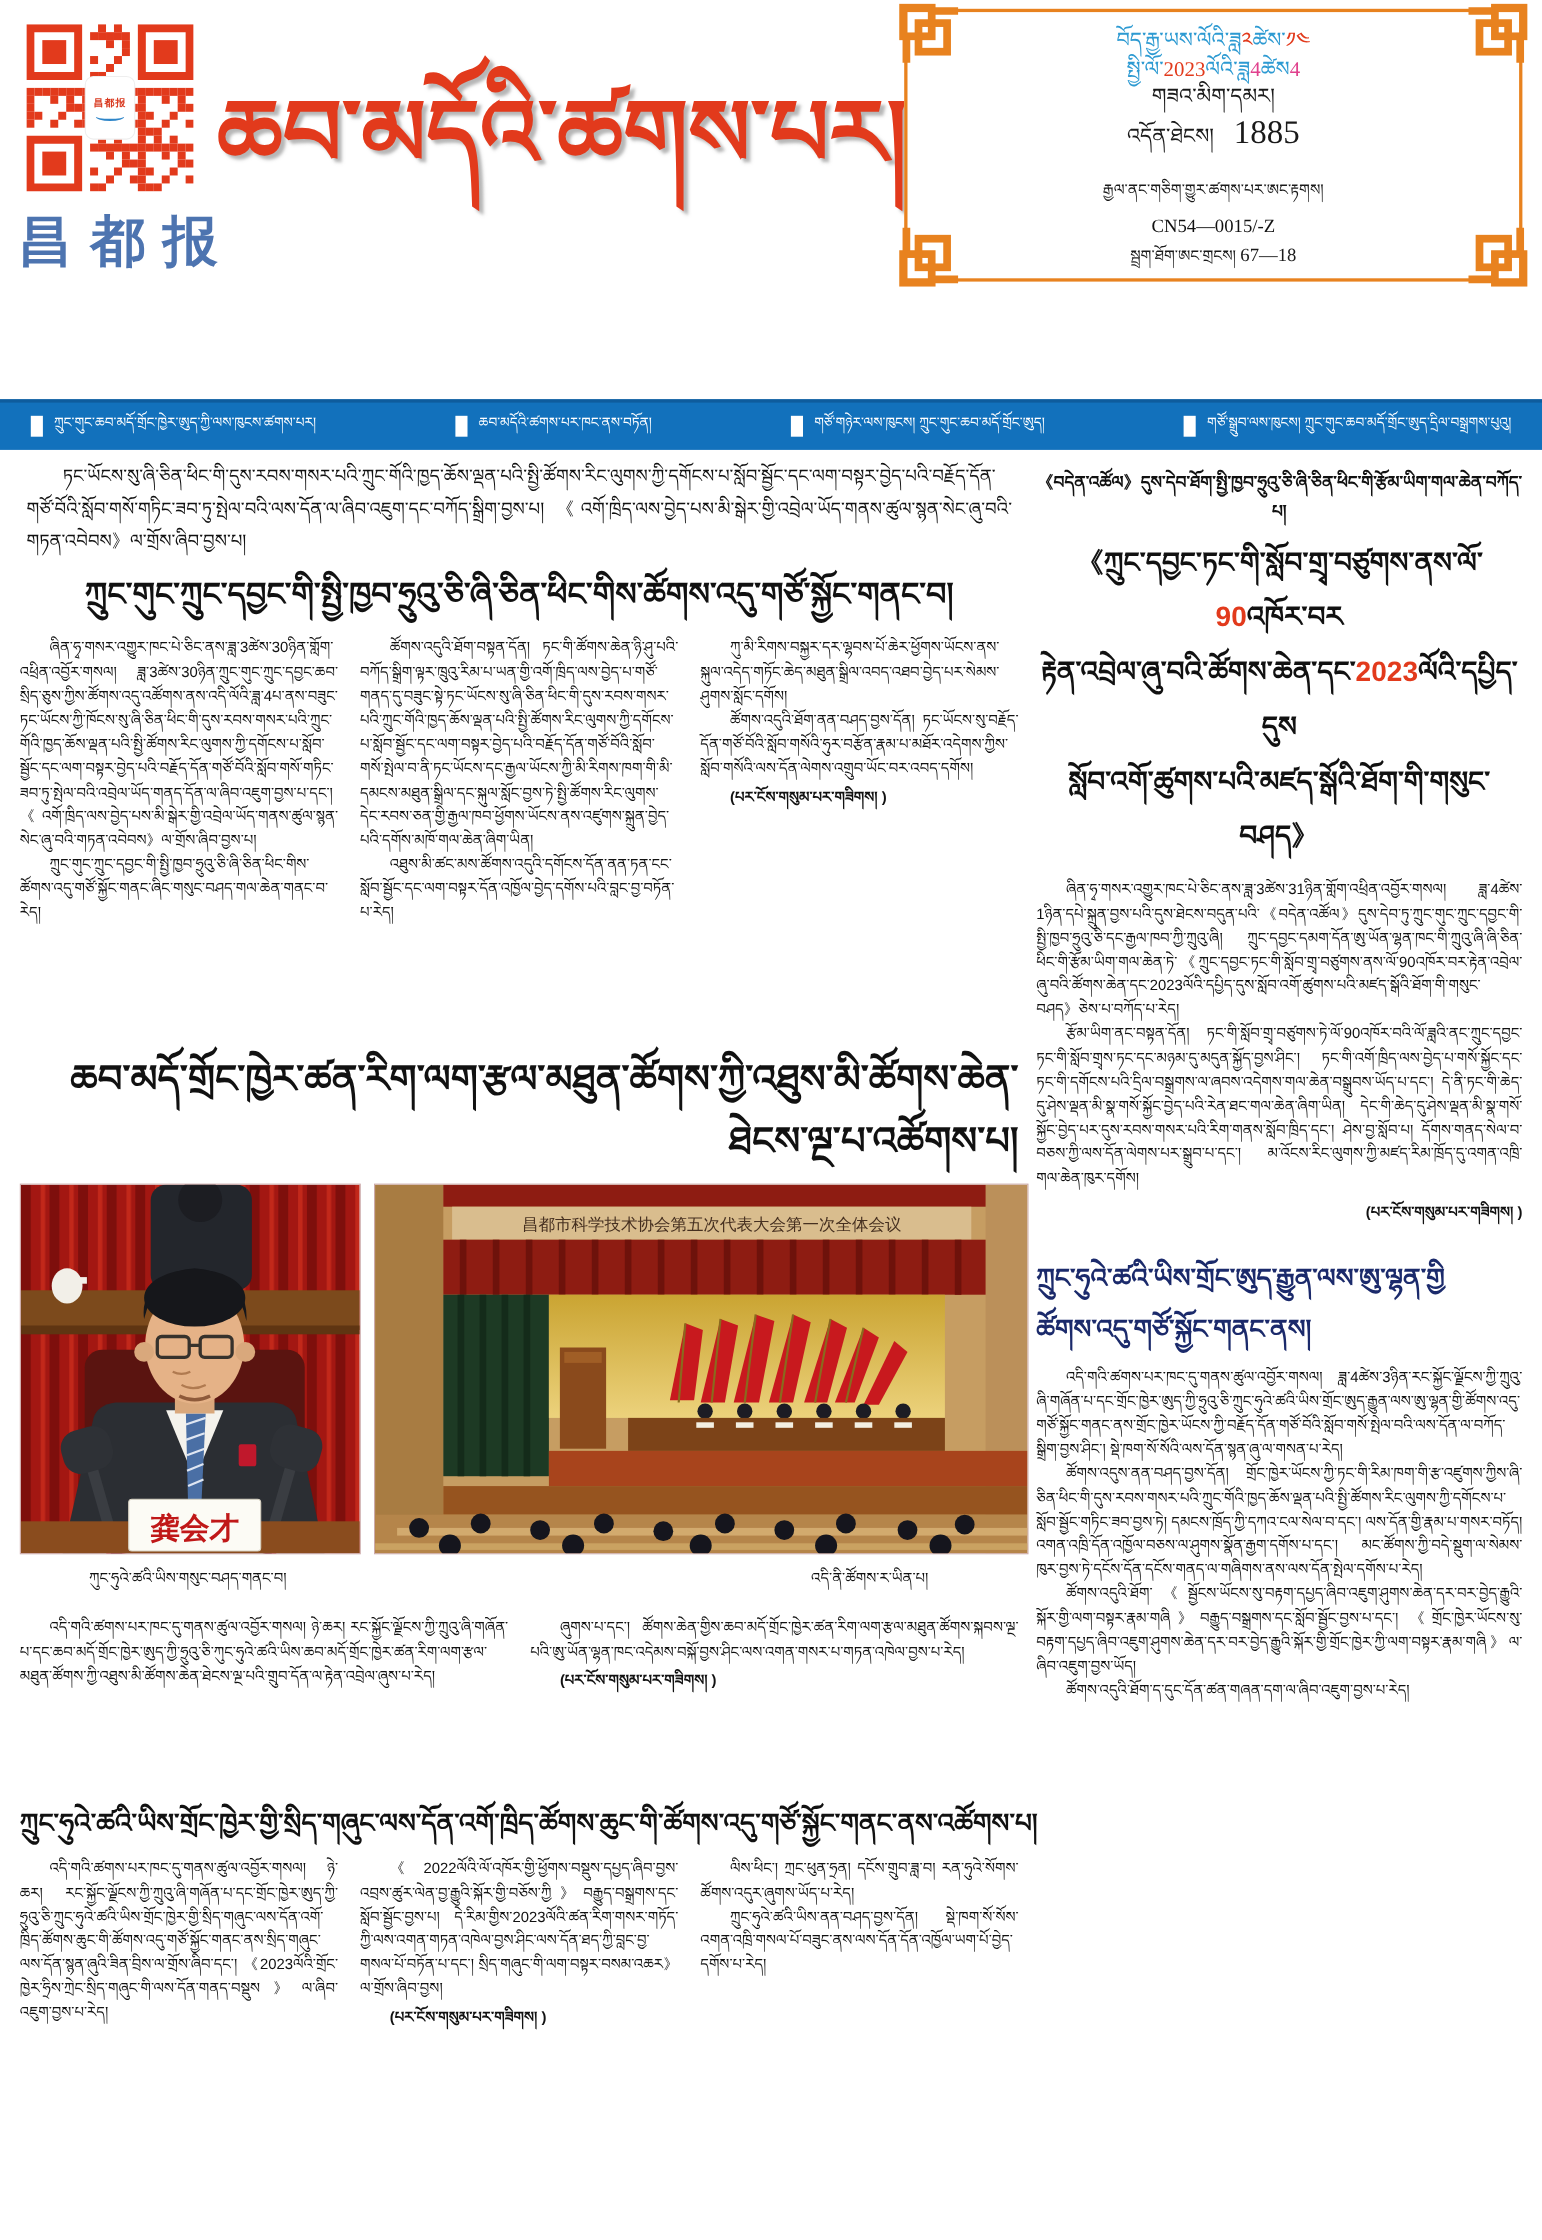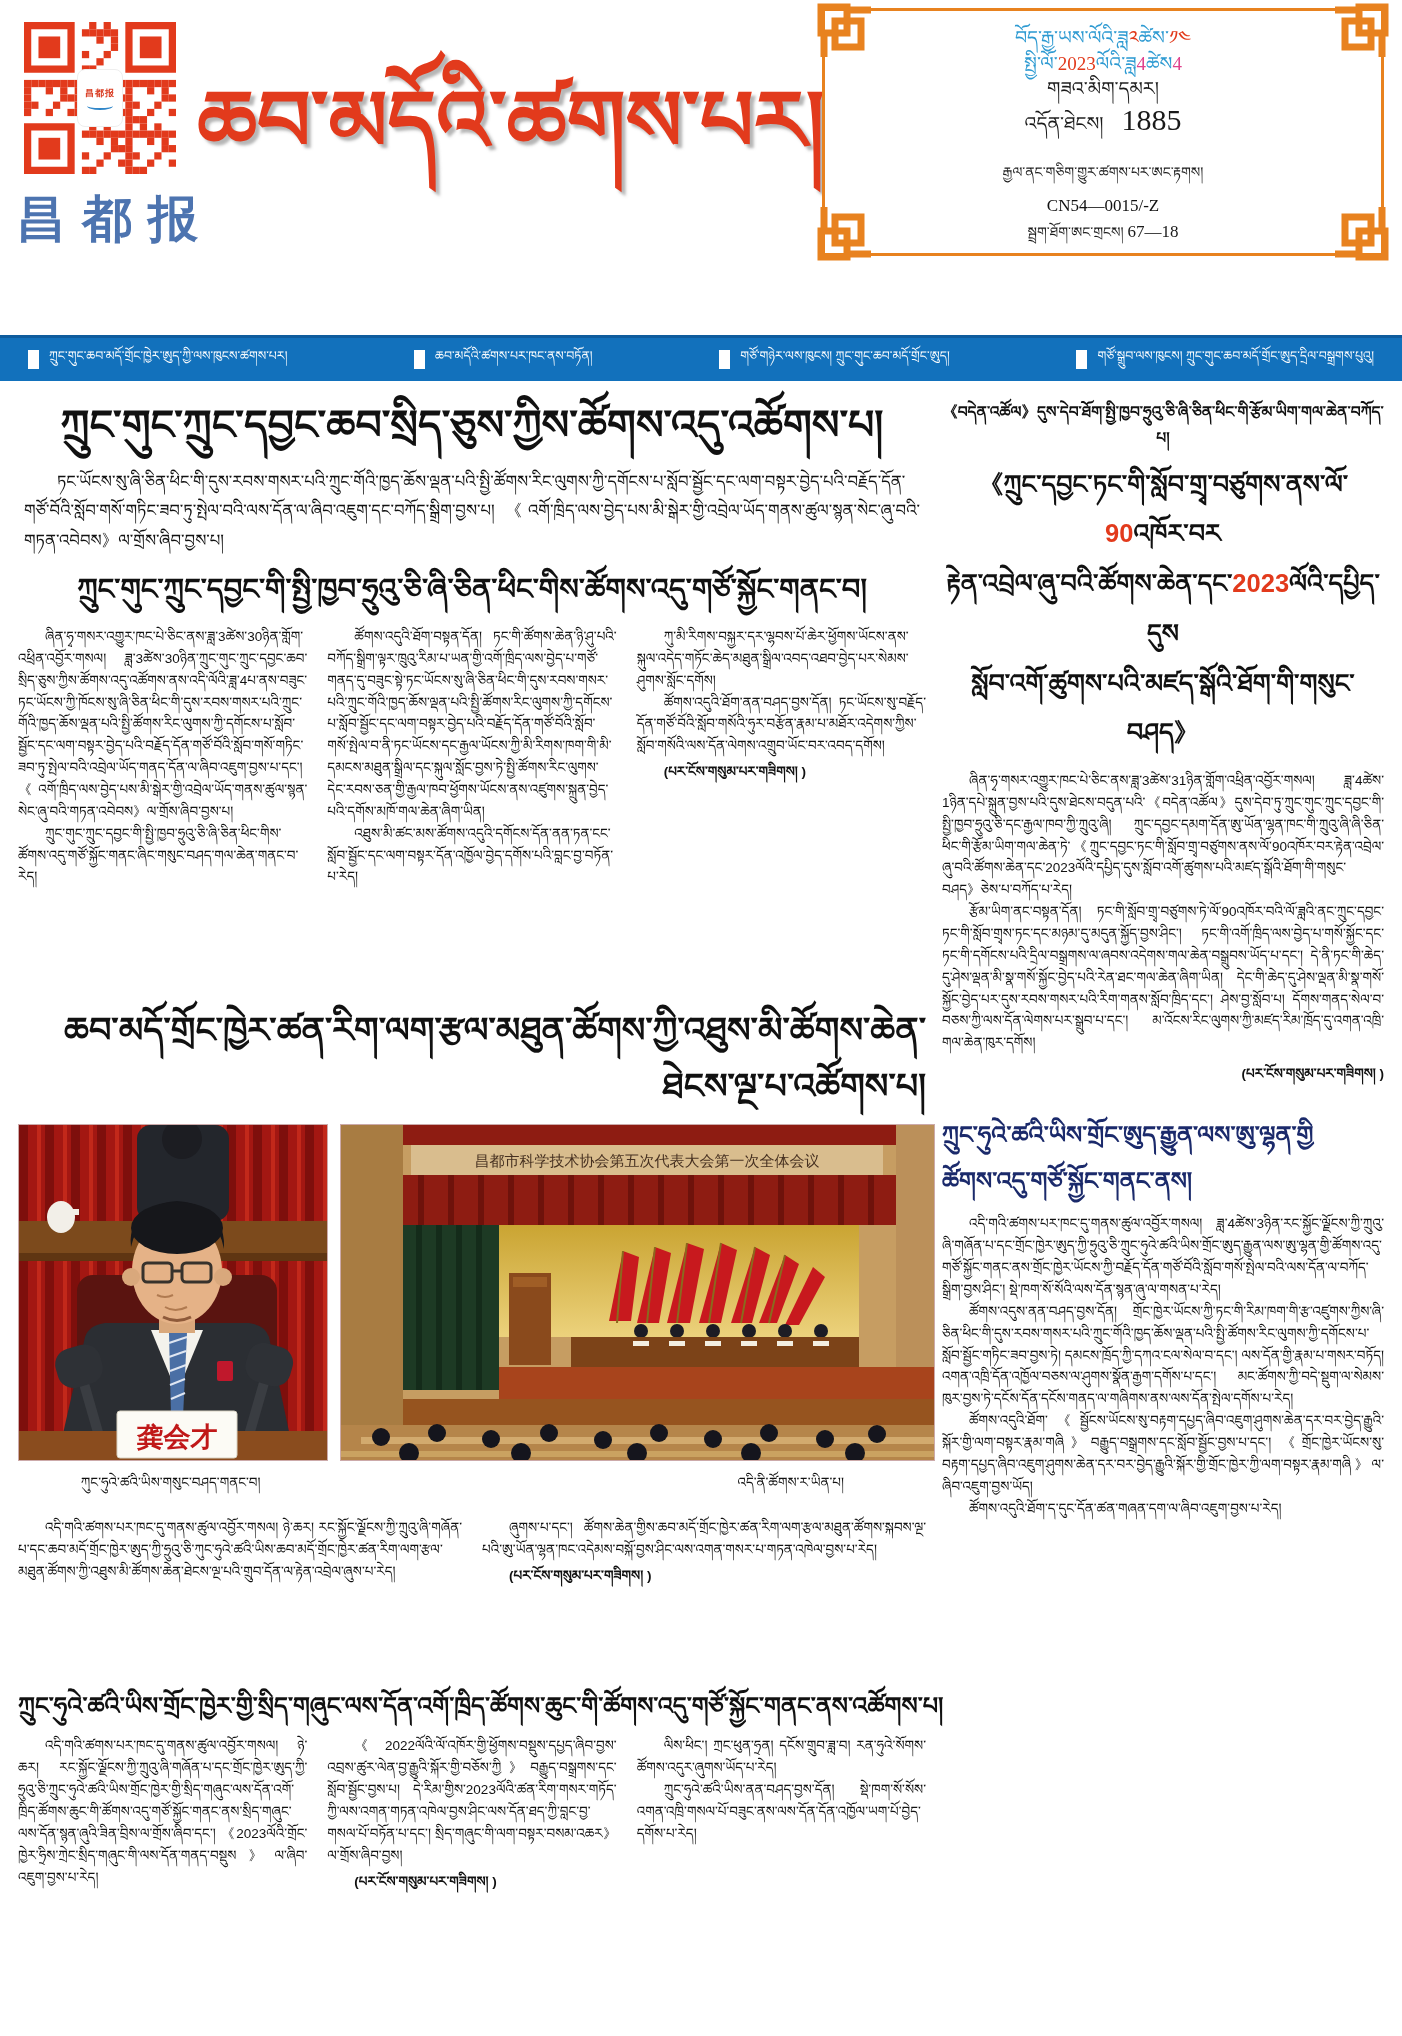--- a/index.html
+++ b/index.html
@@ -37,21 +37,21 @@
   .ib-blue { color:#2d9ad2; }
   .ib-red  { color:#e23a1c; font-family:"Liberation Serif",serif; }
   .ib-mag  { color:#e0418d; font-family:"Liberation Serif",serif; }
   .ib-black{ color:#1a1a1a; }
   .ib-issue { font-size:19px; color:#1a1a1a; }
   .ib-issue b { font-family:"Liberation Serif",serif; font-size:30px; font-weight:normal; margin-left:18px; }
   .ib-small { font-size:14px; color:#1a1a1a; }
   .ib-serif { font-family:"Liberation Serif",serif; font-size:17px; }
   
   .navbar { height:46px; background:#1271bc; border-top:3px solid #0e5c9d;
-    display:flex; align-items:center; justify-content:space-between; padding:0 28px; }
+    display:flex; align-items:center; justify-content:space-between; padding:0 28px;margin-top:28px; }
   .nav-item { display:flex; align-items:center; gap:10px; color:#fff; font-size:12.5px; white-space:nowrap; }
   .nav-sq { width:11px; height:19px; background:#fff; flex:0 0 auto; }
   
   .main { display:flex; gap:16px; padding:8px 18px 0; }
   .left-zone { width:908px; flex:0 0 auto; }
   .right-zone { flex:1 1 auto; min-width:0; }
   h1.a1 { font-size:41px; text-align:center; font-weight:bold; line-height:1.5; margin:6px 0 10px; letter-spacing:0; }
   .standfirst { font-size:16.5px; line-height:1.8; text-align:justify; text-indent:2em;
     word-break:break-word; overflow-wrap:anywhere; margin:2px 6px 10px; }
   h2.sub { font-size:29px; font-weight:bold; text-align:center; line-height:1.6; margin:8px 0 14px; }
@@ -297,21 +297,20 @@
   <div class="nav-item">
       <span class="nav-sq"></span>
       <span>གཙོ་སྒྲུབ་ལས་ཁུངས། ཀྲུང་གུང་ཆབ་མདོ་གྲོང་ཨུད་དྲིལ་བསྒྲགས་པུའུ།</span>
     </div>
 </div>
 
 <div class="main">
 
   <div class="left-zone">
 
-    <h1 class="a1">ཀྲུང་གུང་ཀྲུང་དབྱང་ཆབ་སྲིད་ཅུས་ཀྱིས་ཚོགས་འདུ་འཚོགས་པ།</h1>
     <p class="standfirst">ཏང་ཡོངས་སུ་ཞི་ཅིན་ཕིང་གི་དུས་རབས་གསར་པའི་ཀྲུང་གོའི་ཁྱད་ཆོས་ལྡན་པའི་སྤྱི་ཚོགས་རིང་ལུགས་ཀྱི་དགོངས་པ་སློབ་སྦྱོང་དང་ལག་བསྟར་བྱེད་པའི་བརྗོད་དོན་གཙོ་བོའི་སློབ་གསོ་གཏིང་ཟབ་ཏུ་སྤེལ་བའི་ལས་དོན་ལ་ཞིབ་འཇུག་དང་བཀོད་སྒྲིག་བྱས་པ། 《འགོ་ཁྲིད་ལས་བྱེད་པས་མི་སྒེར་གྱི་འབྲེལ་ཡོད་གནས་ཚུལ་སྙན་སེང་ཞུ་བའི་གཏན་འབེབས》ལ་གྲོས་ཞིབ་བྱས་པ།</p>
     <h2 class="sub">ཀྲུང་གུང་ཀྲུང་དབྱང་གི་སྤྱི་ཁྱབ་ཧྲུའུ་ཅི་ཞི་ཅིན་ཕིང་གིས་ཚོགས་འདུ་གཙོ་སྐྱོང་གནང་བ།</h2>
 
     <div class="cols a1cols">
       <div class="col">
           <p class="para">ཞིན་ཧྭ་གསར་འགྱུར་ཁང་པེ་ཅིང་ནས་ཟླ་3ཚེས་30ཉིན་གློག་འཕྲིན་འབྱོར་གསལ། ཟླ་3ཚེས་30ཉིན་ཀྲུང་གུང་ཀྲུང་དབྱང་ཆབ་སྲིད་ཅུས་ཀྱིས་ཚོགས་འདུ་འཚོགས་ནས་འདི་ལོའི་ཟླ་4པ་ནས་བཟུང་ཏང་ཡོངས་ཀྱི་ཁོངས་སུ་ཞི་ཅིན་ཕིང་གི་དུས་རབས་གསར་པའི་ཀྲུང་གོའི་ཁྱད་ཆོས་ལྡན་པའི་སྤྱི་ཚོགས་རིང་ལུགས་ཀྱི་དགོངས་པ་སློབ་སྦྱོང་དང་ལག་བསྟར་བྱེད་པའི་བརྗོད་དོན་གཙོ་བོའི་སློབ་གསོ་གཏིང་ཟབ་ཏུ་སྤེལ་བའི་འབྲེལ་ཡོད་གནད་དོན་ལ་ཞིབ་འཇུག་བྱས་པ་དང་། 《འགོ་ཁྲིད་ལས་བྱེད་པས་མི་སྒེར་གྱི་འབྲེལ་ཡོད་གནས་ཚུལ་སྙན་སེང་ཞུ་བའི་གཏན་འབེབས》ལ་གྲོས་ཞིབ་བྱས་པ།</p>
           <p class="para">ཀྲུང་གུང་ཀྲུང་དབྱང་གི་སྤྱི་ཁྱབ་ཧྲུའུ་ཅི་ཞི་ཅིན་ཕིང་གིས་ཚོགས་འདུ་གཙོ་སྐྱོང་གནང་ཞིང་གསུང་བཤད་གལ་ཆེན་གནང་བ་རེད།</p>
         </div>
       <div class="col">
           <p class="para">ཚོགས་འདུའི་ཐོག་བསྟན་དོན། ཏང་གི་ཚོགས་ཆེན་ཉི་ཤུ་པའི་བཀོད་སྒྲིག་ལྟར་ཁྲུའུ་རིམ་པ་ཡན་གྱི་འགོ་ཁྲིད་ལས་བྱེད་པ་གཙོ་གནད་དུ་བཟུང་སྟེ་ཏང་ཡོངས་སུ་ཞི་ཅིན་ཕིང་གི་དུས་རབས་གསར་པའི་ཀྲུང་གོའི་ཁྱད་ཆོས་ལྡན་པའི་སྤྱི་ཚོགས་རིང་ལུགས་ཀྱི་དགོངས་པ་སློབ་སྦྱོང་དང་ལག་བསྟར་བྱེད་པའི་བརྗོད་དོན་གཙོ་བོའི་སློབ་གསོ་སྤེལ་བ་ནི་ཏང་ཡོངས་དང་རྒྱལ་ཡོངས་ཀྱི་མི་རིགས་ཁག་གི་མི་དམངས་མཐུན་སྒྲིལ་དང་སྐུལ་སློང་བྱས་ཏེ་སྤྱི་ཚོགས་རིང་ལུགས་དེང་རབས་ཅན་གྱི་རྒྱལ་ཁབ་ཕྱོགས་ཡོངས་ནས་འཛུགས་སྐྲུན་བྱེད་པའི་དགོས་མཁོ་གལ་ཆེན་ཞིག་ཡིན།</p>

